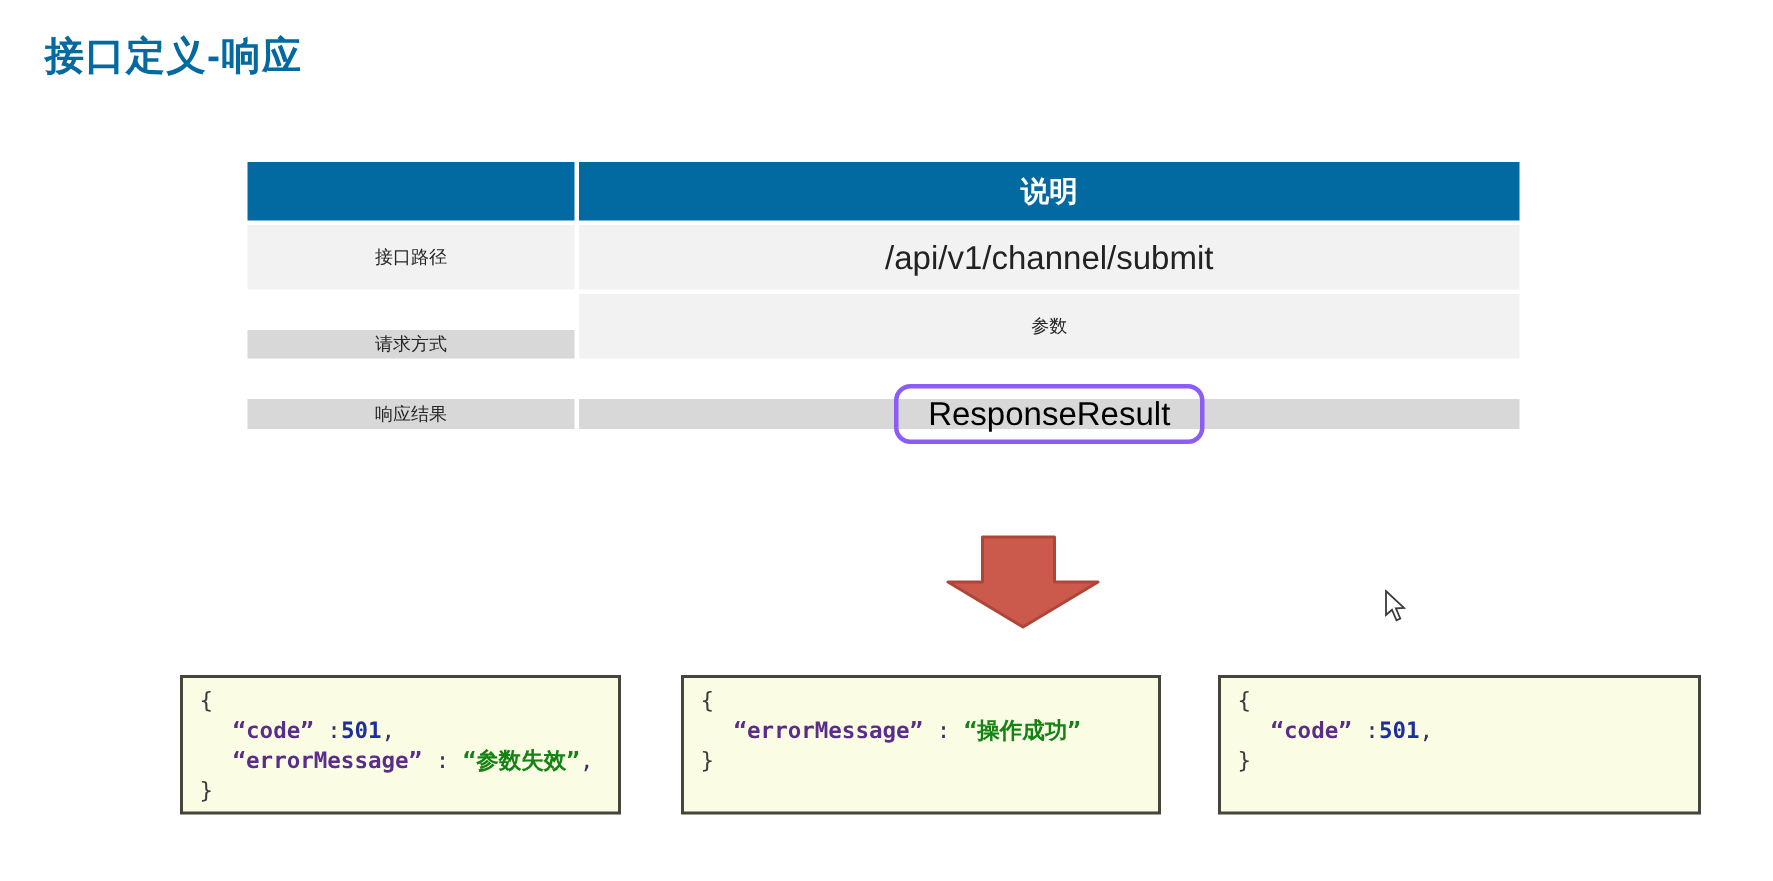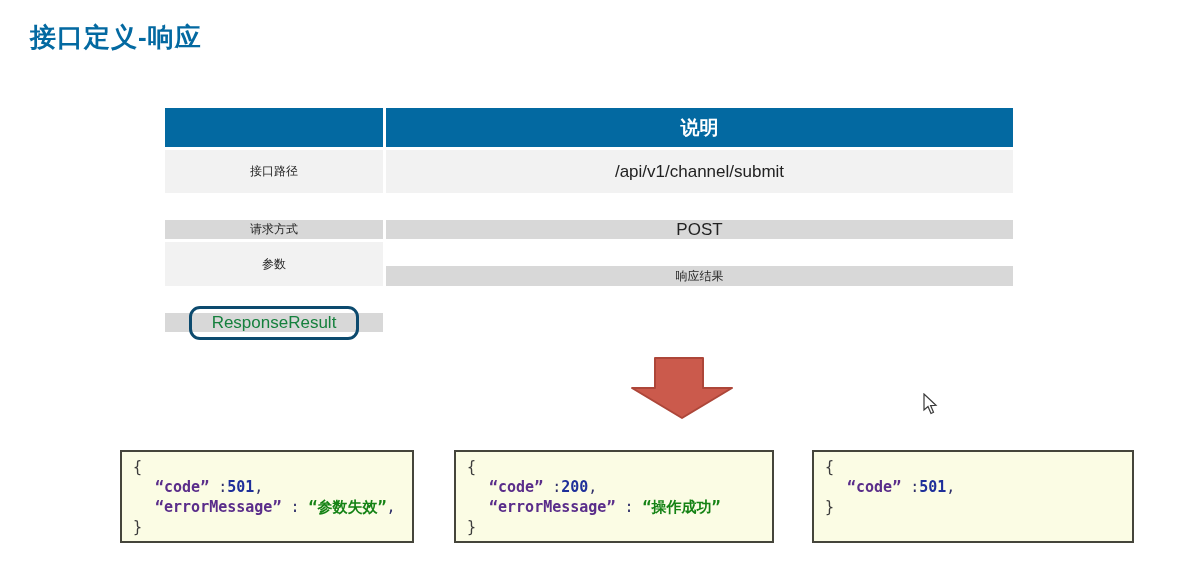--- a/index.html
+++ b/index.html
@@ -41,32 +41,32 @@
     background: #0369a1;
     color: #ffffff;
     font-size: 19px;
     font-weight: bold;
   }
   .cell.label {
     font-size: 12px;
     color: #262626;
   }
   .cell.value {
-    font-size: 17px;
+    font-size: 22px;
     color: #222222;
   }
   .row-light { background: #f2f2f2; }
   .row-dark  { background: #d8d8d8; margin-top: 24px; }
 
   .highlight-box {
     display: inline-block;
-    border: 3px solid #0c4a6e;
+    border: 3px solid #8b5cf6;
     border-radius: 11px;
     padding: 4px 20px;
-    color: #15803d;
+    color: #000000;
   }
 
   
   .down-arrow {
     position: absolute;
     left: 628px; top: 355px;
   }
 
   
   .code-box {
@@ -107,21 +107,20 @@
   <h1 class="title">接口定义-响应</h1>
 
   <div class="api-table">
     <div class="cell head"></div>
     <div class="cell head">说明</div>
 
     <div class="cell label row-light">接口路径</div>
     <div class="cell value row-light">/api/v1/channel/submit</div>
 
     <div class="cell label row-dark">请求方式</div>
-    <div class="cell value row-dark">POST</div>
 
     <div class="cell label row-light">参数</div>
 
     <div class="cell label row-dark">响应结果</div>
     <div class="cell value row-dark">
       <span class="highlight-box">ResponseResult</span>
     </div>
   </div>
 
   <svg class="down-arrow" width="108" height="66" viewBox="0 0 108 66">
@@ -130,21 +129,20 @@
 
   <div class="code-box" id="box1">
     <div class="ln brace">{</div>
     <div class="ln indent"><span class="json-key">“code”</span><span class="json-plain"> :</span><span class="json-num">501</span><span class="json-plain">,</span></div>
     <div class="ln indent"><span class="json-key">“errorMessage”</span><span class="json-plain"> : </span><span class="json-str">“参数失效”</span><span class="json-plain">,</span></div>
     <div class="ln brace">}</div>
   </div>
 
   <div class="code-box" id="box2">
     <div class="ln brace">{</div>
-    <div class="ln indent"><span class="json-key">“code”</span><span class="json-plain"> :</span><span class="json-num">200</span><span class="json-plain">,</span></div>
     <div class="ln indent"><span class="json-key">“errorMessage”</span><span class="json-plain"> : </span><span class="json-str">“操作成功”</span><span class="json-plain"></span></div>
     <div class="ln brace">}</div>
   </div>
 
   <div class="code-box" id="box3">
     <div class="ln brace">{</div>
     <div class="ln indent"><span class="json-key">“code”</span><span class="json-plain"> :</span><span class="json-num">501</span><span class="json-plain">,</span></div>
     <div class="ln brace">}</div>
   </div>
 

